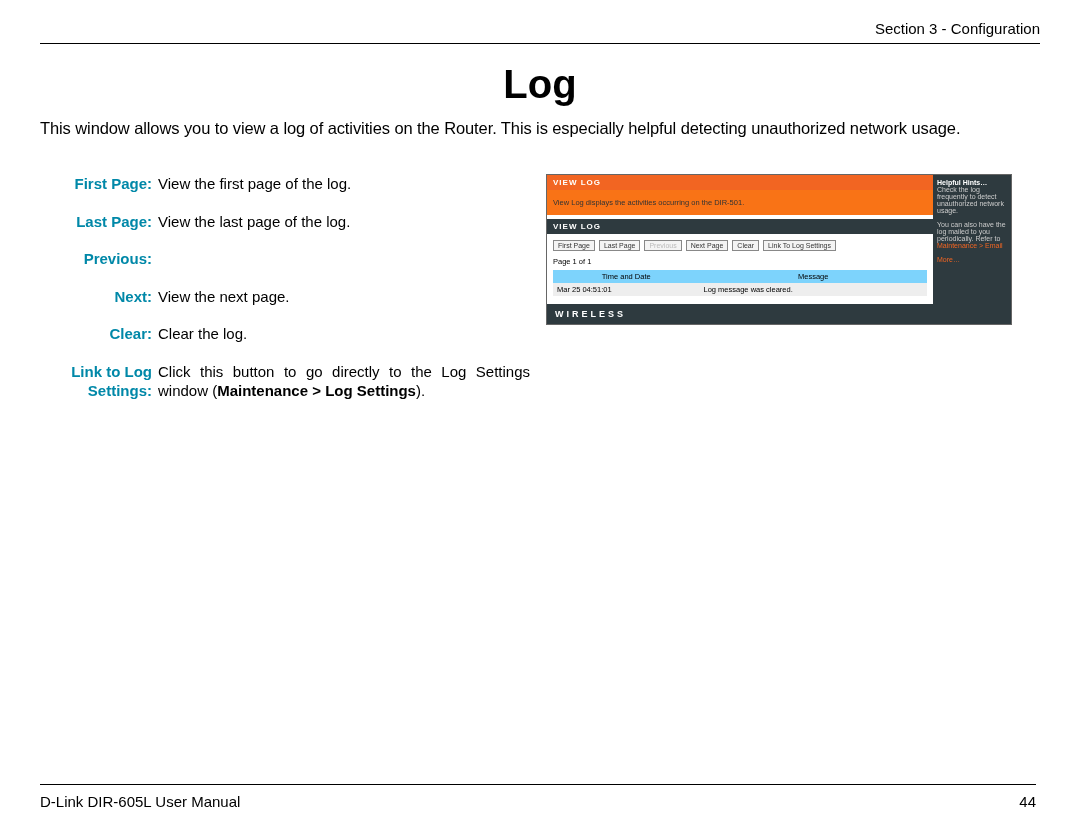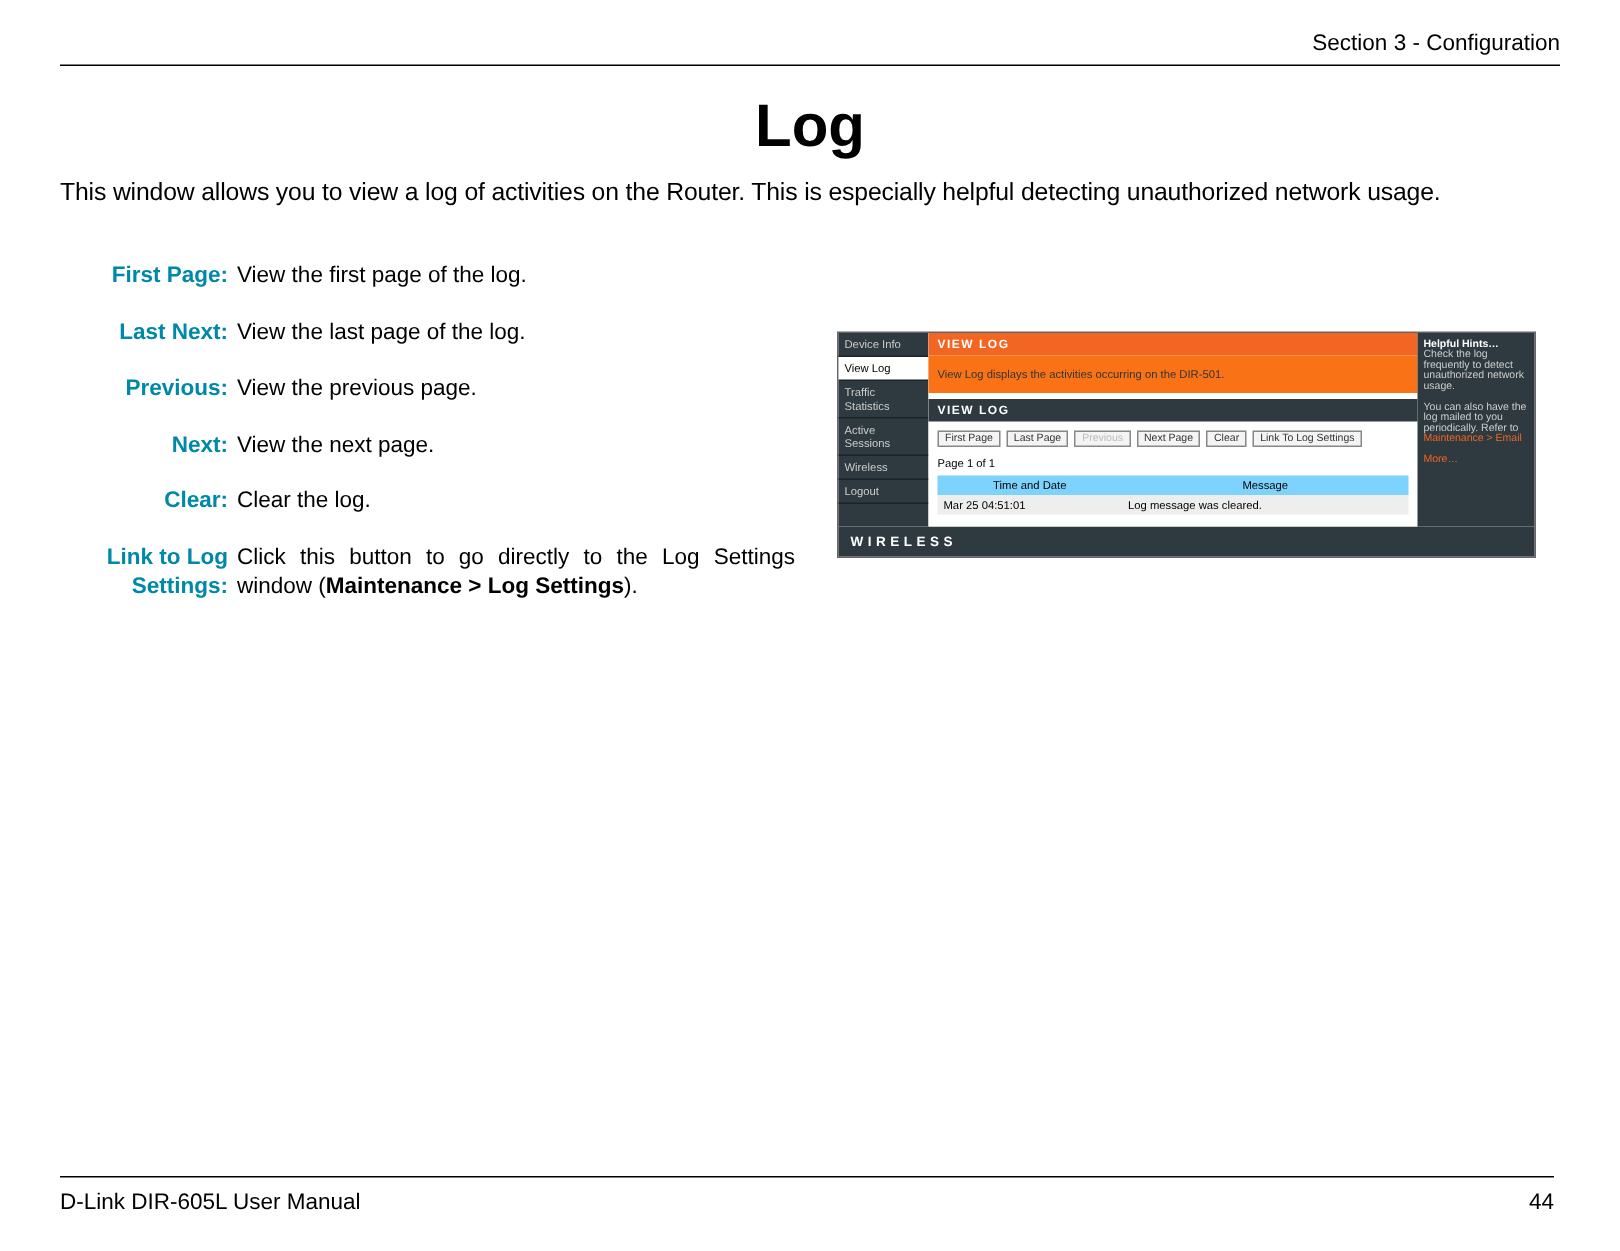--- a/index.html
+++ b/index.html
@@ -25,22 +25,22 @@
     font-weight: 700;
     margin-bottom: 12px;
   }
   .intro {
     font-size: 16.5px;
     margin-bottom: 36px;
     letter-spacing: -0.1px;
   }
   .body-wrap {
     display: flex;
-    gap: 28px;
-    align-items: center;
+    gap: 16px;
+    align-items: flex-start;
   }
   .defs {
     width: 490px;
     padding-left: 22px;
   }
   .def-row {
     display: flex;
     margin-bottom: 18px;
     font-size: 15px;
     line-height: 1.3;
@@ -144,51 +144,42 @@
 
 <p class="intro">This window allows you to view a log of activities on the Router. This is especially helpful detecting unauthorized network usage.</p>
 
 <div class="body-wrap">
   <div class="defs">
     <div class="def-row">
         <div class="def-label">First Page:</div>
         <div class="def-text">View the first page of the log.</div>
       </div>
     <div class="def-row">
-        <div class="def-label">Last Next:</div>
+        <div class="def-label">Last Page:</div>
         <div class="def-text">View the last page of the log.</div>
       </div>
     <div class="def-row">
         <div class="def-label">Previous:</div>
-        <div class="def-text">View the previous page.</div>
       </div>
     <div class="def-row">
         <div class="def-label">Next:</div>
         <div class="def-text">View the next page.</div>
       </div>
     <div class="def-row">
         <div class="def-label">Clear:</div>
         <div class="def-text">Clear the log.</div>
       </div>
     <div class="def-row">
         <div class="def-label">Link to Log Settings:</div>
         <div class="def-text"><span>Click this button to go directly to the Log Settings window (</span><b>Maintenance &gt; Log Settings</b><span>).</span></div>
       </div>
   </div>
 
   <div class="shot">
     <div class="columns">
-      <div class="side">
-        <div class="side-item">Device Info</div>
-        <div class="side-item active">View Log</div>
-        <div class="side-item">Traffic Statistics</div>
-        <div class="side-item">Active Sessions</div>
-        <div class="side-item">Wireless</div>
-        <div class="side-item">Logout</div>
-      </div>
       <div class="main">
         <div class="banner">VIEW LOG</div>
         <div class="desc-bar">View Log displays the activities occurring on the DIR-501.</div>
         <div class="heading-bar">VIEW LOG</div>
         <div class="btn-row">
           <span class="mini-btn">First Page</span>
           <span class="mini-btn">Last Page</span>
           <span class="mini-btn dis">Previous</span>
           <span class="mini-btn">Next Page</span>
           <span class="mini-btn">Clear</span>

